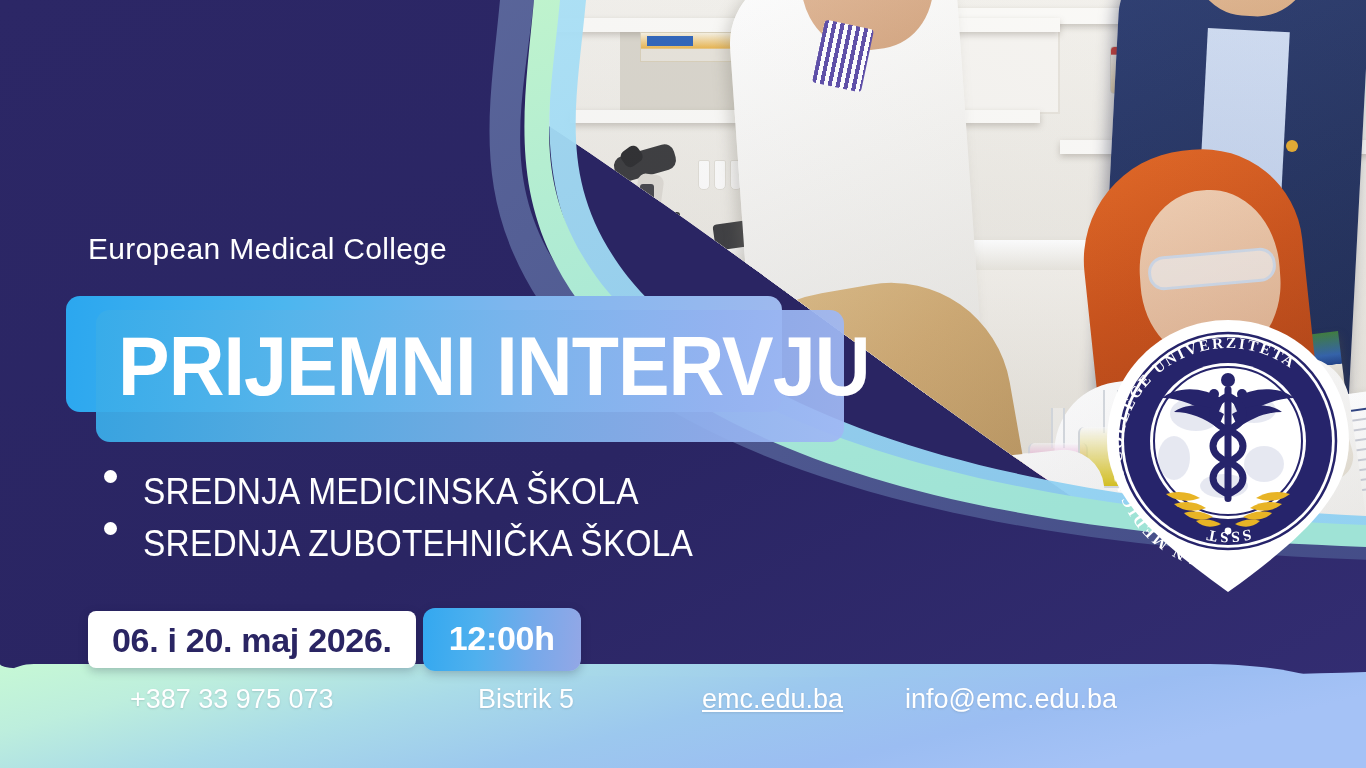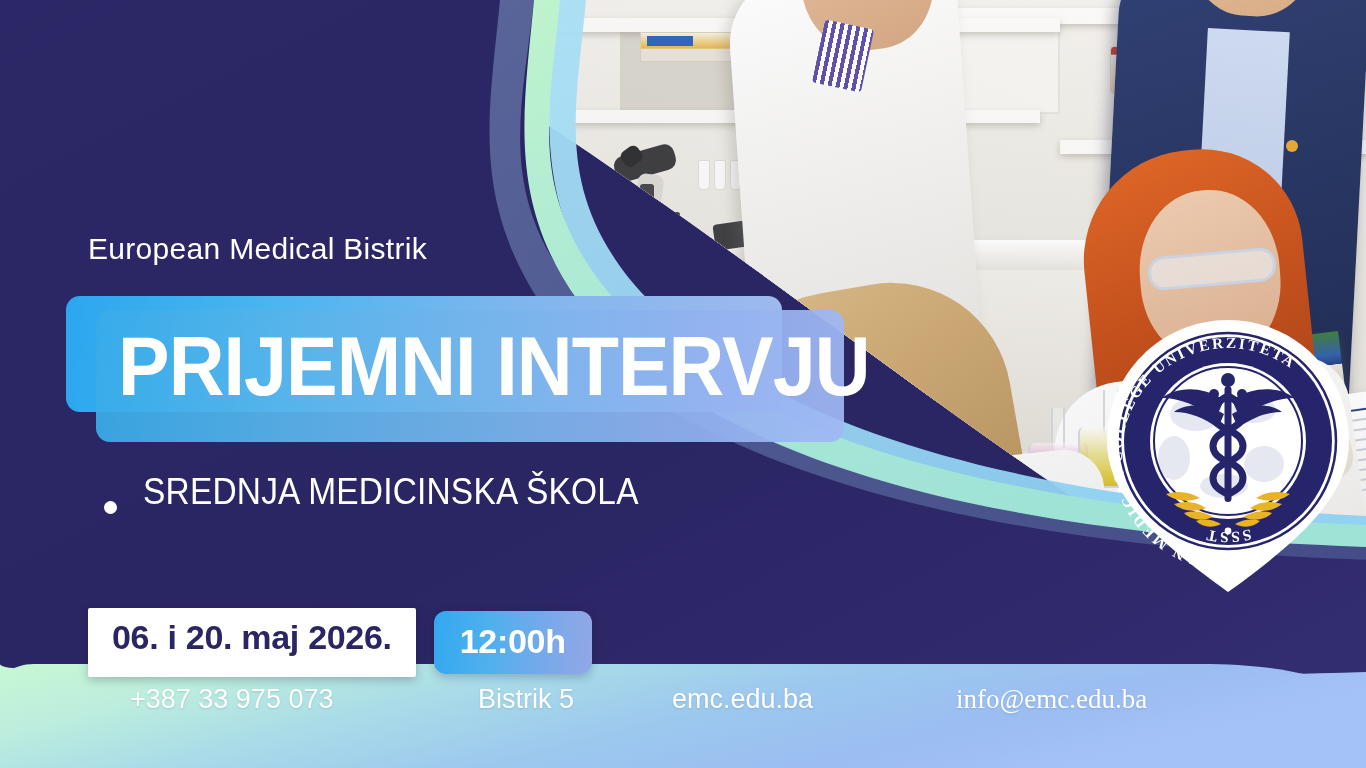--- a/index.html
+++ b/index.html
@@ -196,47 +196,47 @@
   }
   .title-text {
     position:absolute; left:52px; top:28px; width:760px;
     font-family:"Liberation Sans Narrow","Liberation Sans", sans-serif;
     font-size:84px; line-height:84px; font-weight:700; color:#ffffff;
     letter-spacing:-1px; transform:scaleX(.92); transform-origin:left center;
     white-space:nowrap;
   }
 
   .bullets { position:absolute; left:104px; top:470px; width:700px; }
-  .bullet-row { display:flex; align-items:flex-end; margin-bottom:8px; }
+  .bullet-row { display:flex; align-items:flex-start; margin-bottom:8px; }
   .bullet-dot { width:13px; height:13px; border-radius:50%; background:#ffffff;
     flex:0 0 auto; margin-right:26px; }
   .bullet-text {
     font-family:"Liberation Sans Narrow","Liberation Sans", sans-serif;
     font-size:36px; line-height:44px; color:#ffffff; font-weight:400;
     letter-spacing:.2px; transform:scaleX(.93); transform-origin:left center;
     white-space:nowrap;
   }
 
   .badges { position:absolute; left:88px; top:608px; display:flex; align-items:center; }
   .badge-date {
-    background:#ffffff; color:#2a2563; border-radius:2px;
-    padding:10px 24px 20px; font-size:34px; font-weight:700; letter-spacing:-.3px;
+    background:#ffffff; color:#2a2563; border-radius:8px;
+    padding:10px 24px 8px; font-size:34px; font-weight:700; letter-spacing:-.3px;
     box-shadow:0 3px 10px rgba(20,18,60,.25);
   }
   .badge-time {
-    margin-left:18px; border-radius:12px; color:#ffffff;
+    margin-left:7px; border-radius:12px; color:#ffffff;
     padding:11px 26px 13px; font-size:34px; font-weight:700; letter-spacing:-.3px;
     background:linear-gradient(95deg,#33a8f0 0%,#4fb0ee 35%,#77a9ea 70%,#93a7e6 100%);
     box-shadow:0 3px 10px rgba(20,18,60,.25);
   }
 
   .contacts { position:absolute; left:0; top:684px; width:1180px; height:44px; }
   .contact-item { position:absolute; font-size:27px; color:#ffffff; white-space:nowrap;
     text-shadow:0 1px 2px rgba(90,110,130,.25); }
-  .c0 { left:130px; } .c1 { left:478px; } .c2 { left:672px; } .c3 { left:956px;font-family:Liberation Serif, serif; }
+  .c0 { left:130px; } .c1 { left:478px; } .c2 { left:702px;text-decoration:underline; } .c3 { left:905px; }
 
   
   .logo-pin { position:absolute; left:1104px; top:318px; width:248px; height:276px; }
 </style>
 </head>
 <body>
 
 <div class="poster">
 
   <div class="footer-bg"></div>
@@ -391,32 +391,36 @@
              L 1200 580
              C 1300 580 1366 600 1366 640
              L 1366 768 Z" fill="url(#footGrad)" transform="translate(0,84)"></path>
 
     <path d="M 0 664 L 0 768 L 1366 768 L 1366 672
              C 1180 678 900 678 600 676
              C 380 674 160 672 60 670
              C 24 670 0 668 0 664 Z" fill="url(#footGrad)"></path>
   </svg>
 
-  <div class="eyebrow">European Medical Bistrik</div>
+  <div class="eyebrow">European Medical College</div>
 
   <div class="title-wrap">
     <div class="title-box-back"></div>
     <div class="title-box-front"></div>
     <div class="title-text">PRIJEMNI INTERVJU</div>
   </div>
 
   <div class="bullets">
     <div class="bullet-row">
       <span class="bullet-dot"></span>
       <span class="bullet-text">SREDNJA MEDICINSKA ŠKOLA</span>
+    </div>
+    <div class="bullet-row">
+      <span class="bullet-dot"></span>
+      <span class="bullet-text">SREDNJA ZUBOTEHNIČKA ŠKOLA</span>
     </div>
   </div>
 
   <div class="badges">
     <div class="badge-date">06. i 20. maj 2026.</div>
     <div class="badge-time">12:00h</div>
   </div>
 
   <div class="contacts">
     <div class="contact-item c0">+387 33 975 073</div>

